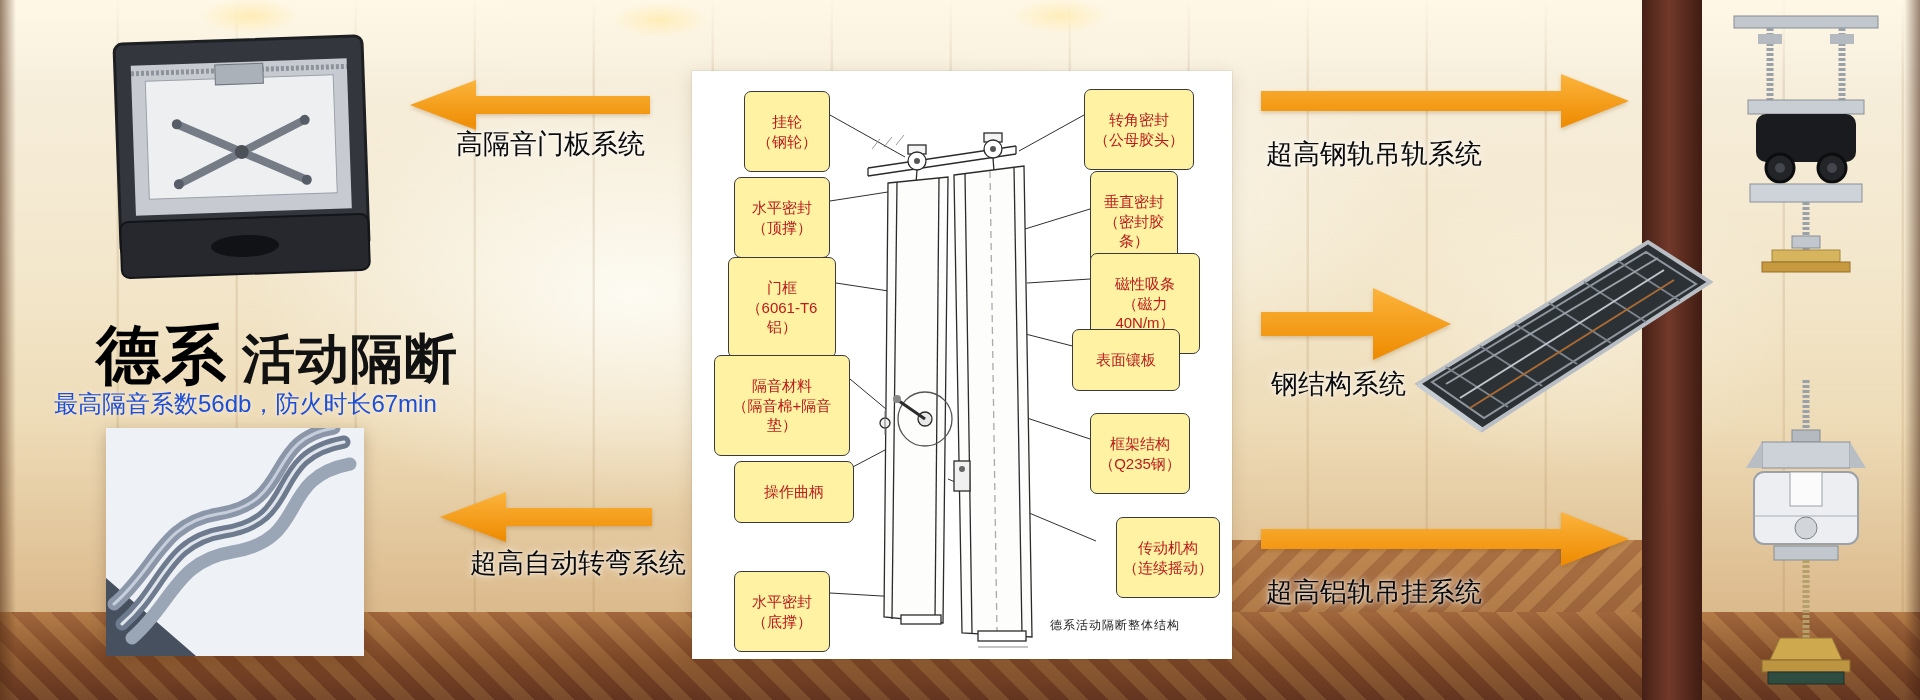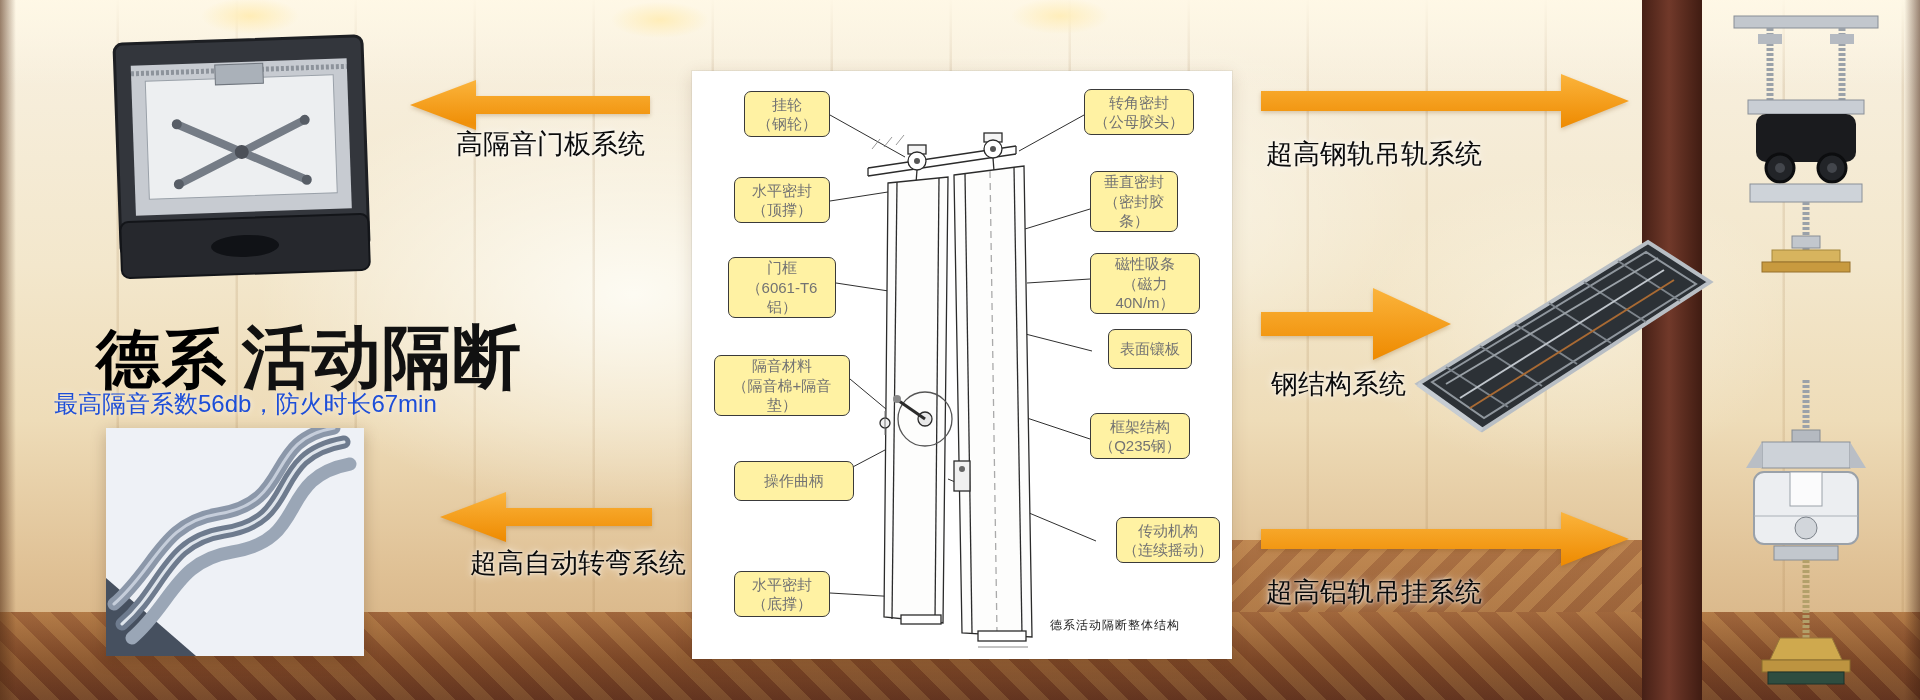--- a/index.html
+++ b/index.html
@@ -36,21 +36,21 @@
   figure.photo svg{width:100%;height:100%;display:block}
   .photo-tl{left:100px;top:22px;width:284px;height:272px;transform:rotate(-2deg)}
   .photo-bl{left:106px;top:428px;width:258px;height:228px;box-shadow:0 4px 14px rgba(60,30,10,.25)}
   .photo-tr{left:1700px;top:10px;width:212px;height:276px}
   .photo-mr{left:1412px;top:232px;width:304px;height:232px}
   .photo-br{left:1706px;top:376px;width:200px;height:320px}
 
   
   .brand{left:96px;top:312px;display:flex;align-items:baseline;white-space:nowrap}
   .brand-main{font-size:64px;font-weight:900;color:#000;letter-spacing:2px}
-  .brand-sub{font-size:69px;font-weight:600;color:#111;margin-left:14px;letter-spacing:1px}
+  .brand-sub{font-size:53px;font-weight:600;color:#111;margin-left:14px;letter-spacing:1px}
   .tagline{left:54px;top:388px;font-size:24px;color:#1d4ed8;white-space:nowrap;
     text-shadow:0 0 6px rgba(255,255,255,.7)}
 
   
   .arrow{position:absolute;filter:drop-shadow(0 2px 2px rgba(120,70,10,.25))}
   .arrow-lt{left:410px;top:80px;width:240px;height:50px}
   .arrow-lb{left:440px;top:492px;width:212px;height:50px}
   .arrow-rt{left:1261px;top:74px;width:368px;height:54px}
   .arrow-rm{left:1261px;top:288px;width:190px;height:72px}
   .arrow-rb{left:1261px;top:512px;width:368px;height:54px}
@@ -60,34 +60,34 @@
   .lbl-lb{left:470px;top:545px}
   .lbl-rt{left:1266px;top:136px}
   .lbl-rm{left:1271px;top:366px}
   .lbl-rb{left:1266px;top:574px}
 
   
   .diagram-panel{left:692px;top:71px;width:540px;height:588px;background:#fff;
     box-shadow:0 0 0 1px rgba(0,0,0,.05),0 4px 16px rgba(80,50,20,.15)}
   .diagram-art{position:absolute;inset:0;width:100%;height:100%}
   .callout{position:absolute;background:#FFF2A3;border:1px solid #3a3a3a;border-radius:7px;
-    padding:0 3px;text-align:center;font-size:15px;line-height:1.3;color:#737373;font-weight:500;
+    padding:20px 3px;text-align:center;font-size:15px;line-height:1.3;color:#b91c1c;font-weight:500;
     display:flex;flex-direction:column;justify-content:center;min-height:46px}
   .callout.one{min-height:40px}
   .callout .l2:empty{display:none}
   .co-l0{left:52px;top:20px;width:86px}
   .co-l1{left:42px;top:106px;width:96px}
   .co-l2{left:36px;top:186px;width:108px}
   .co-l3{left:22px;top:284px;width:136px}
   .co-l4{left:42px;top:390px;width:120px}
   .co-l5{left:42px;top:500px;width:96px}
   .co-r0{left:392px;top:18px;width:110px}
   .co-r1{left:398px;top:100px;width:88px}
   .co-r2{left:398px;top:182px;width:110px}
-  .co-r3{left:416px;top:258px;width:84px}
+  .co-r3{left:380px;top:258px;width:108px}
   .co-r4{left:398px;top:342px;width:100px}
   .co-r5{left:424px;top:446px;width:104px}
   .diagram-caption{position:absolute;left:318px;top:546px;width:210px;font-size:12px;color:#222;
     text-align:center;letter-spacing:1px}
 </style>
 </head>
 <body>
 
 <div class="stage">
 

